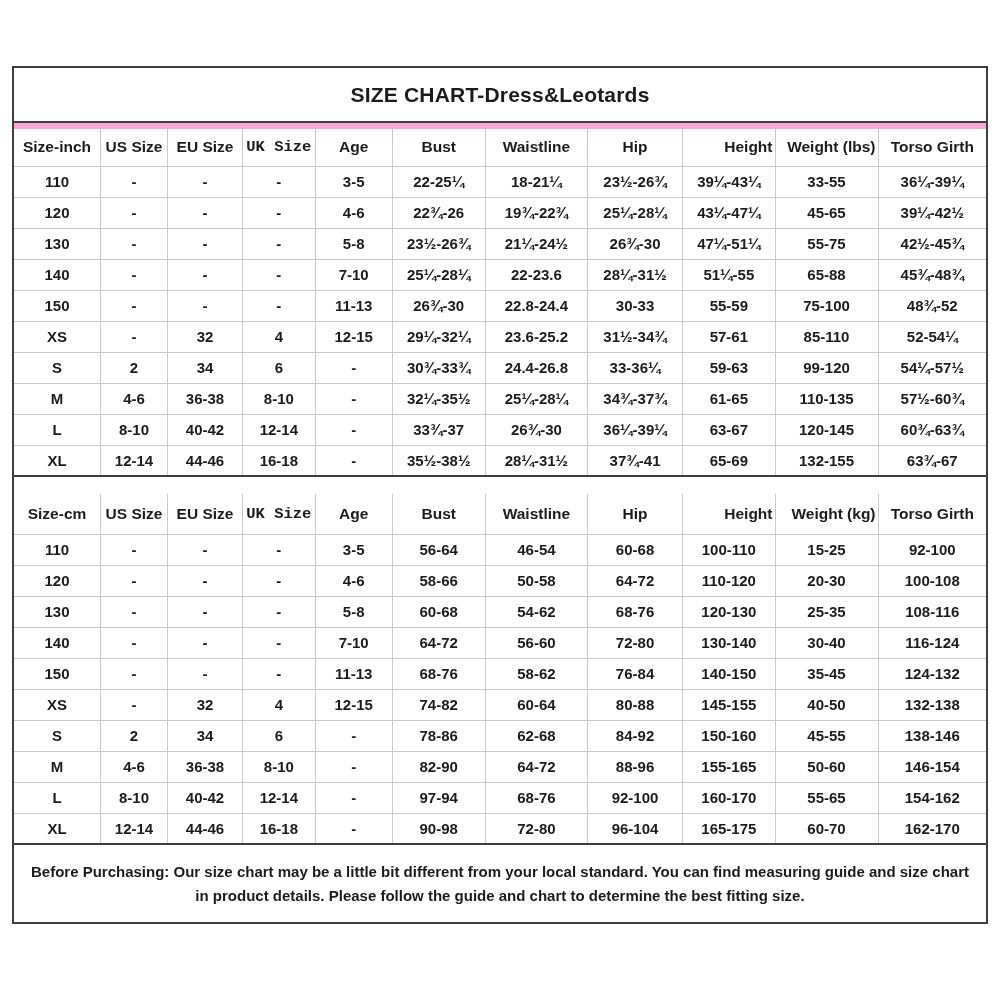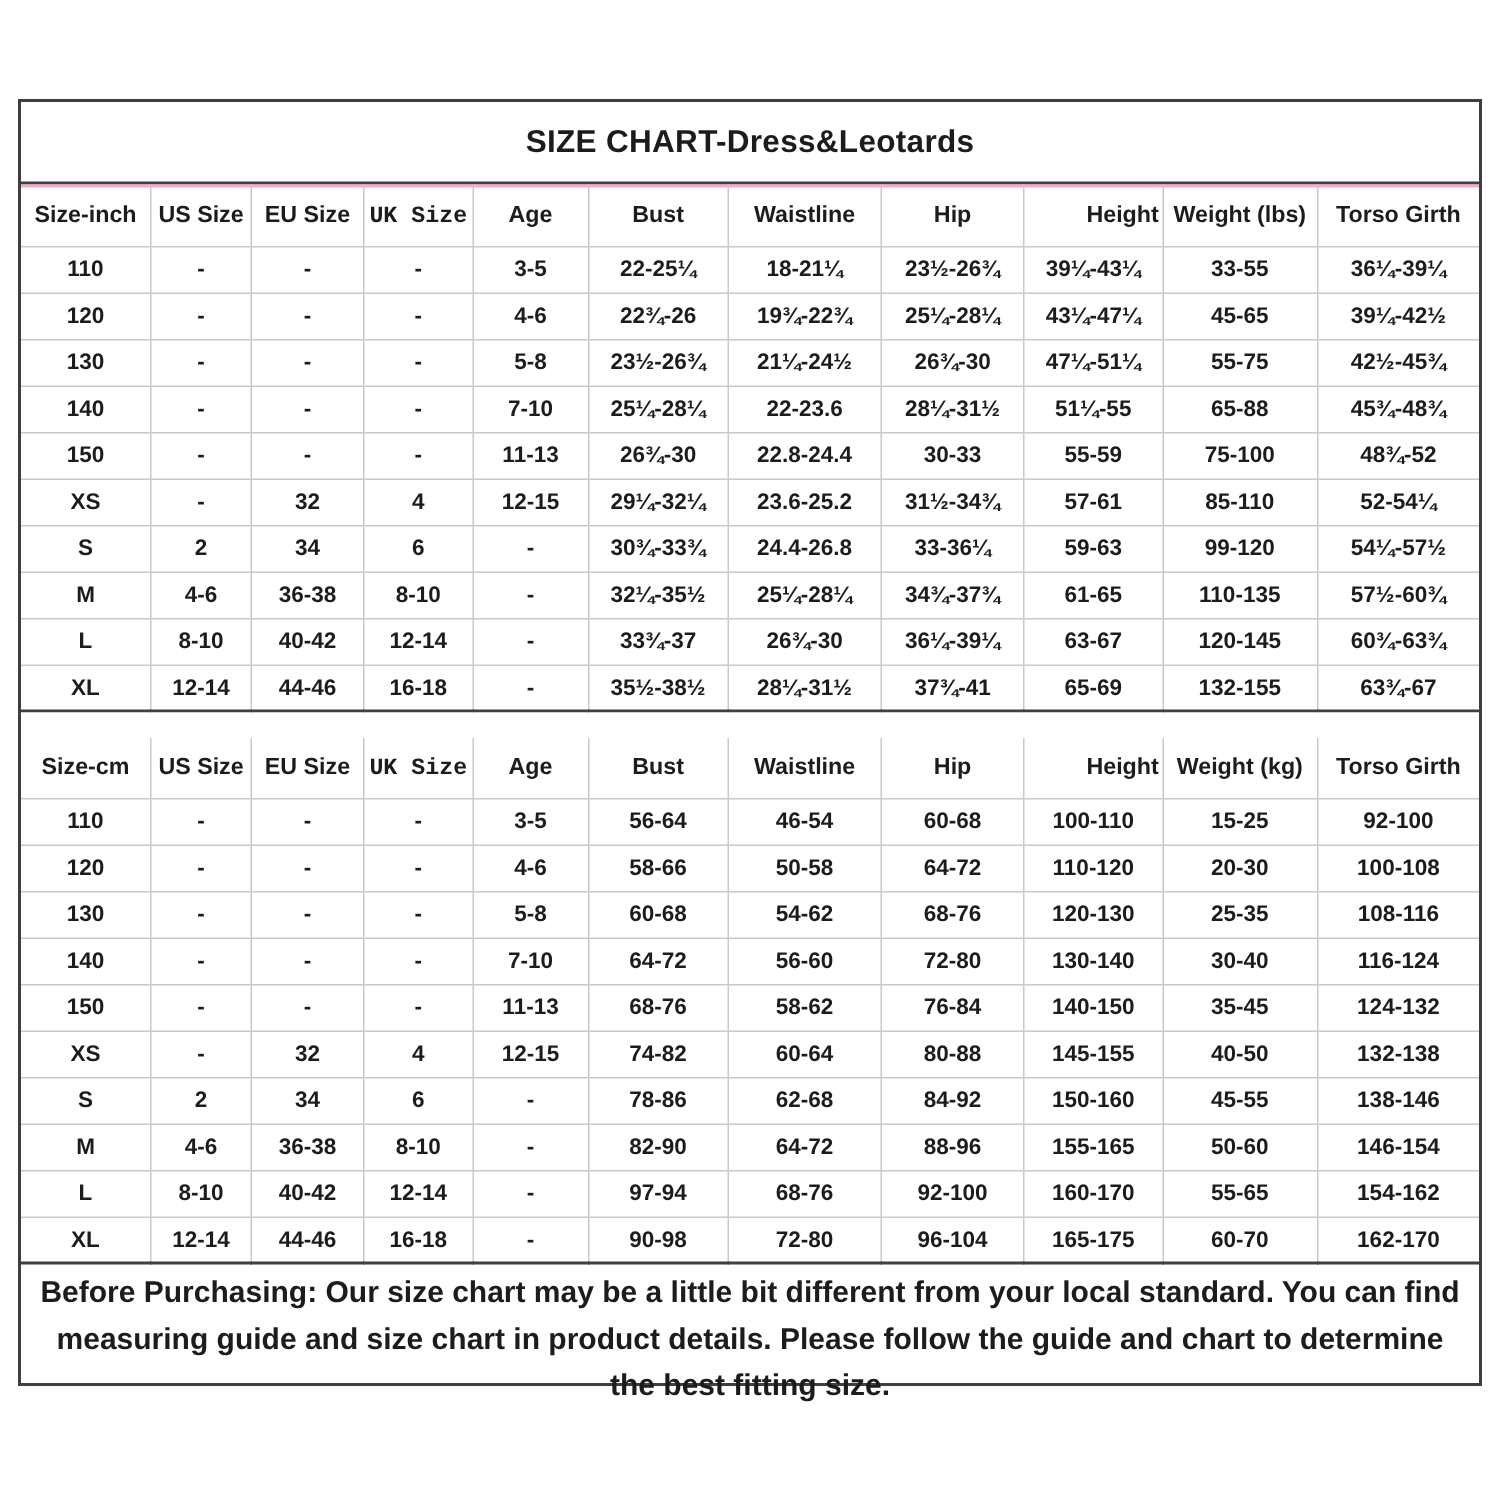--- a/index.html
+++ b/index.html
@@ -63,45 +63,45 @@
   }
   table.size-table th { height: 40px; font-size: 15.5px; }
   table.size-table td { height: 31px; }
   table.size-table th:first-child,
   table.size-table td:first-child { border-left: none; }
   table.size-table th:last-child,
   table.size-table td:last-child { border-right: none; }
   table.size-table thead th { border-top: none; }
   table.size-table tr:last-child td { border-bottom: none; }
   table.size-table { border-bottom: 2px solid #3f3f3f; }
-  #table-1 { border-top: 2px solid #f9a8d4; }
+  #table-1 { border-top: 6px solid #f9a8d4; }
   
   .size-table th:nth-child(1)  { width: 8.9%; }
   .size-table th:nth-child(2)  { width: 6.9%; }
   .size-table th:nth-child(3)  { width: 7.7%; }
   .size-table th:nth-child(4)  { width: 7.5%; font-family: Liberation Mono, monospace; }
   .size-table th:nth-child(5)  { width: 7.9%; }
   .size-table th:nth-child(6)  { width: 9.6%; }
   .size-table th:nth-child(7)  { width: 10.5%; }
   .size-table th:nth-child(8)  { width: 9.8%; text-align: center; }
   .size-table th:nth-child(9)  { width: 9.5%; text-align: right; }
-  .size-table th:nth-child(10) { width: 10.6%; }
+  .size-table th:nth-child(10) { width: 10.6%; text-align: right; }
   .size-table th:nth-child(11) { width: 11.1%; }
   .table-gap {
     height: 17px;
     flex: 0 0 17px;
     background: #ffffff;
   }
   .footer-note {
     flex: 1 1 auto;
     display: flex;
     align-items: center;
     justify-content: center;
     text-align: center;
-    font-size: 20px;
+    font-size: 15px;
     font-weight: 600;
     line-height: 1.55;
     padding: 4px 10px;
     box-sizing: border-box;
   }
 </style>
 </head>
 <body>
 
 <div class="canvas">

